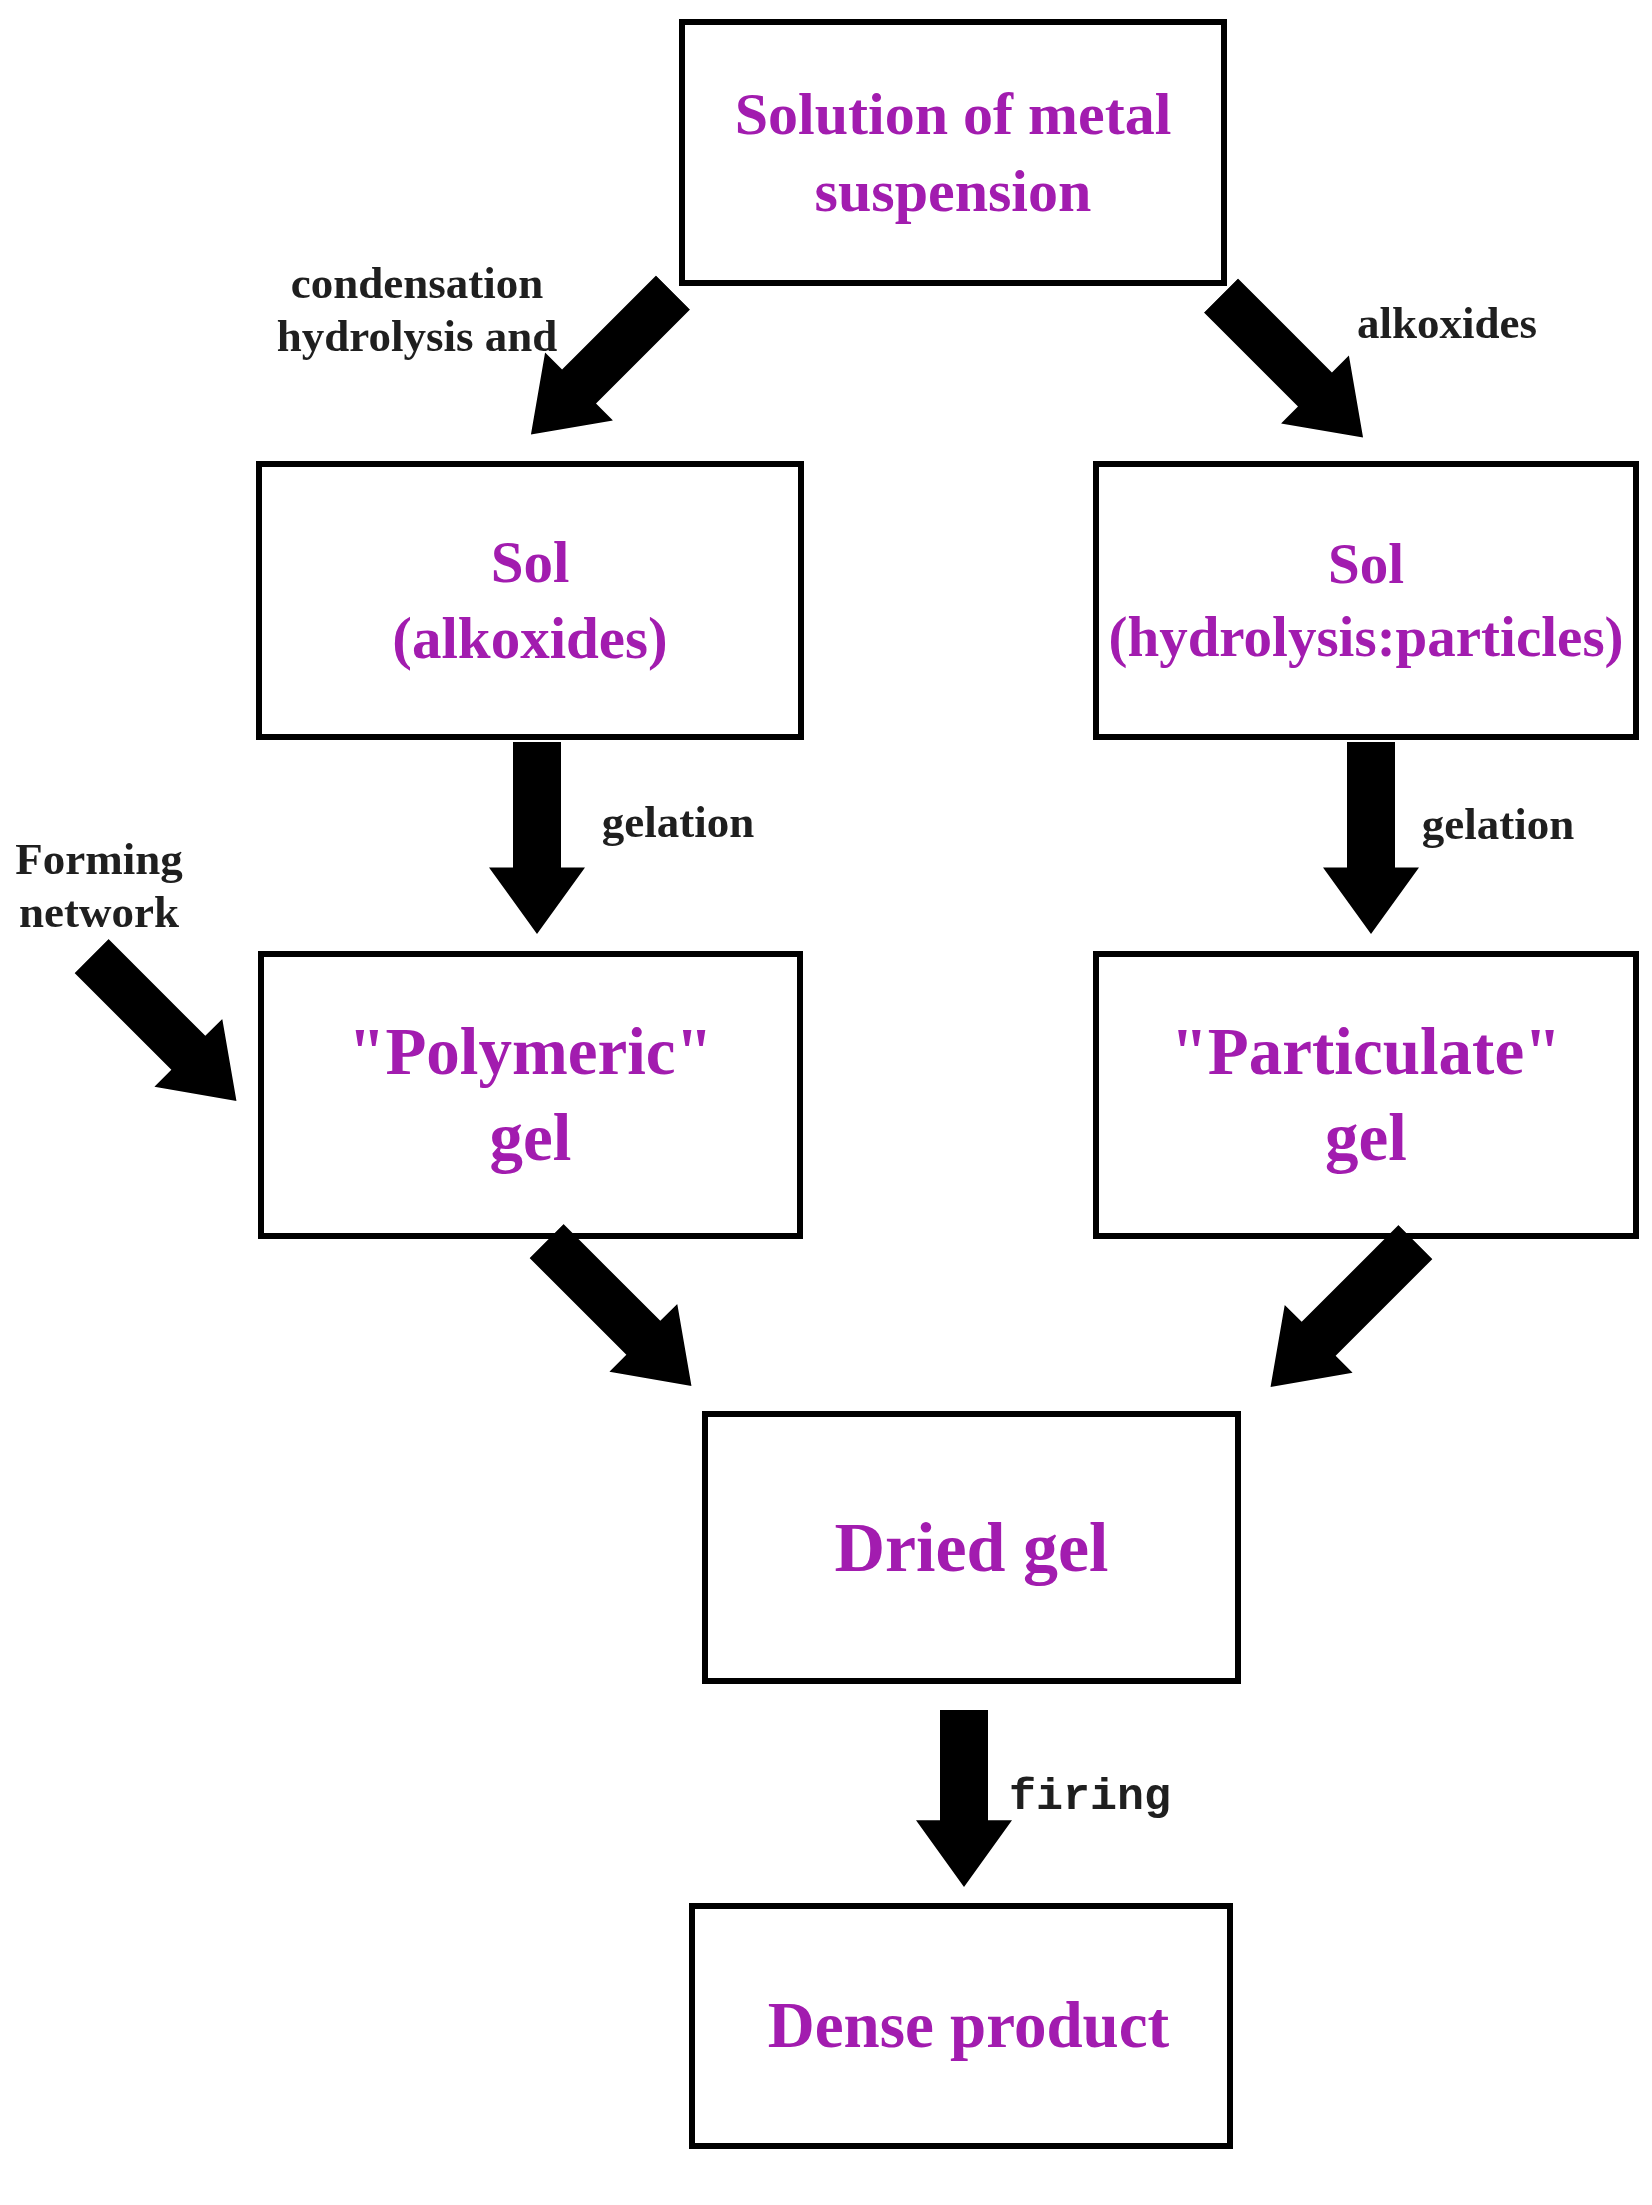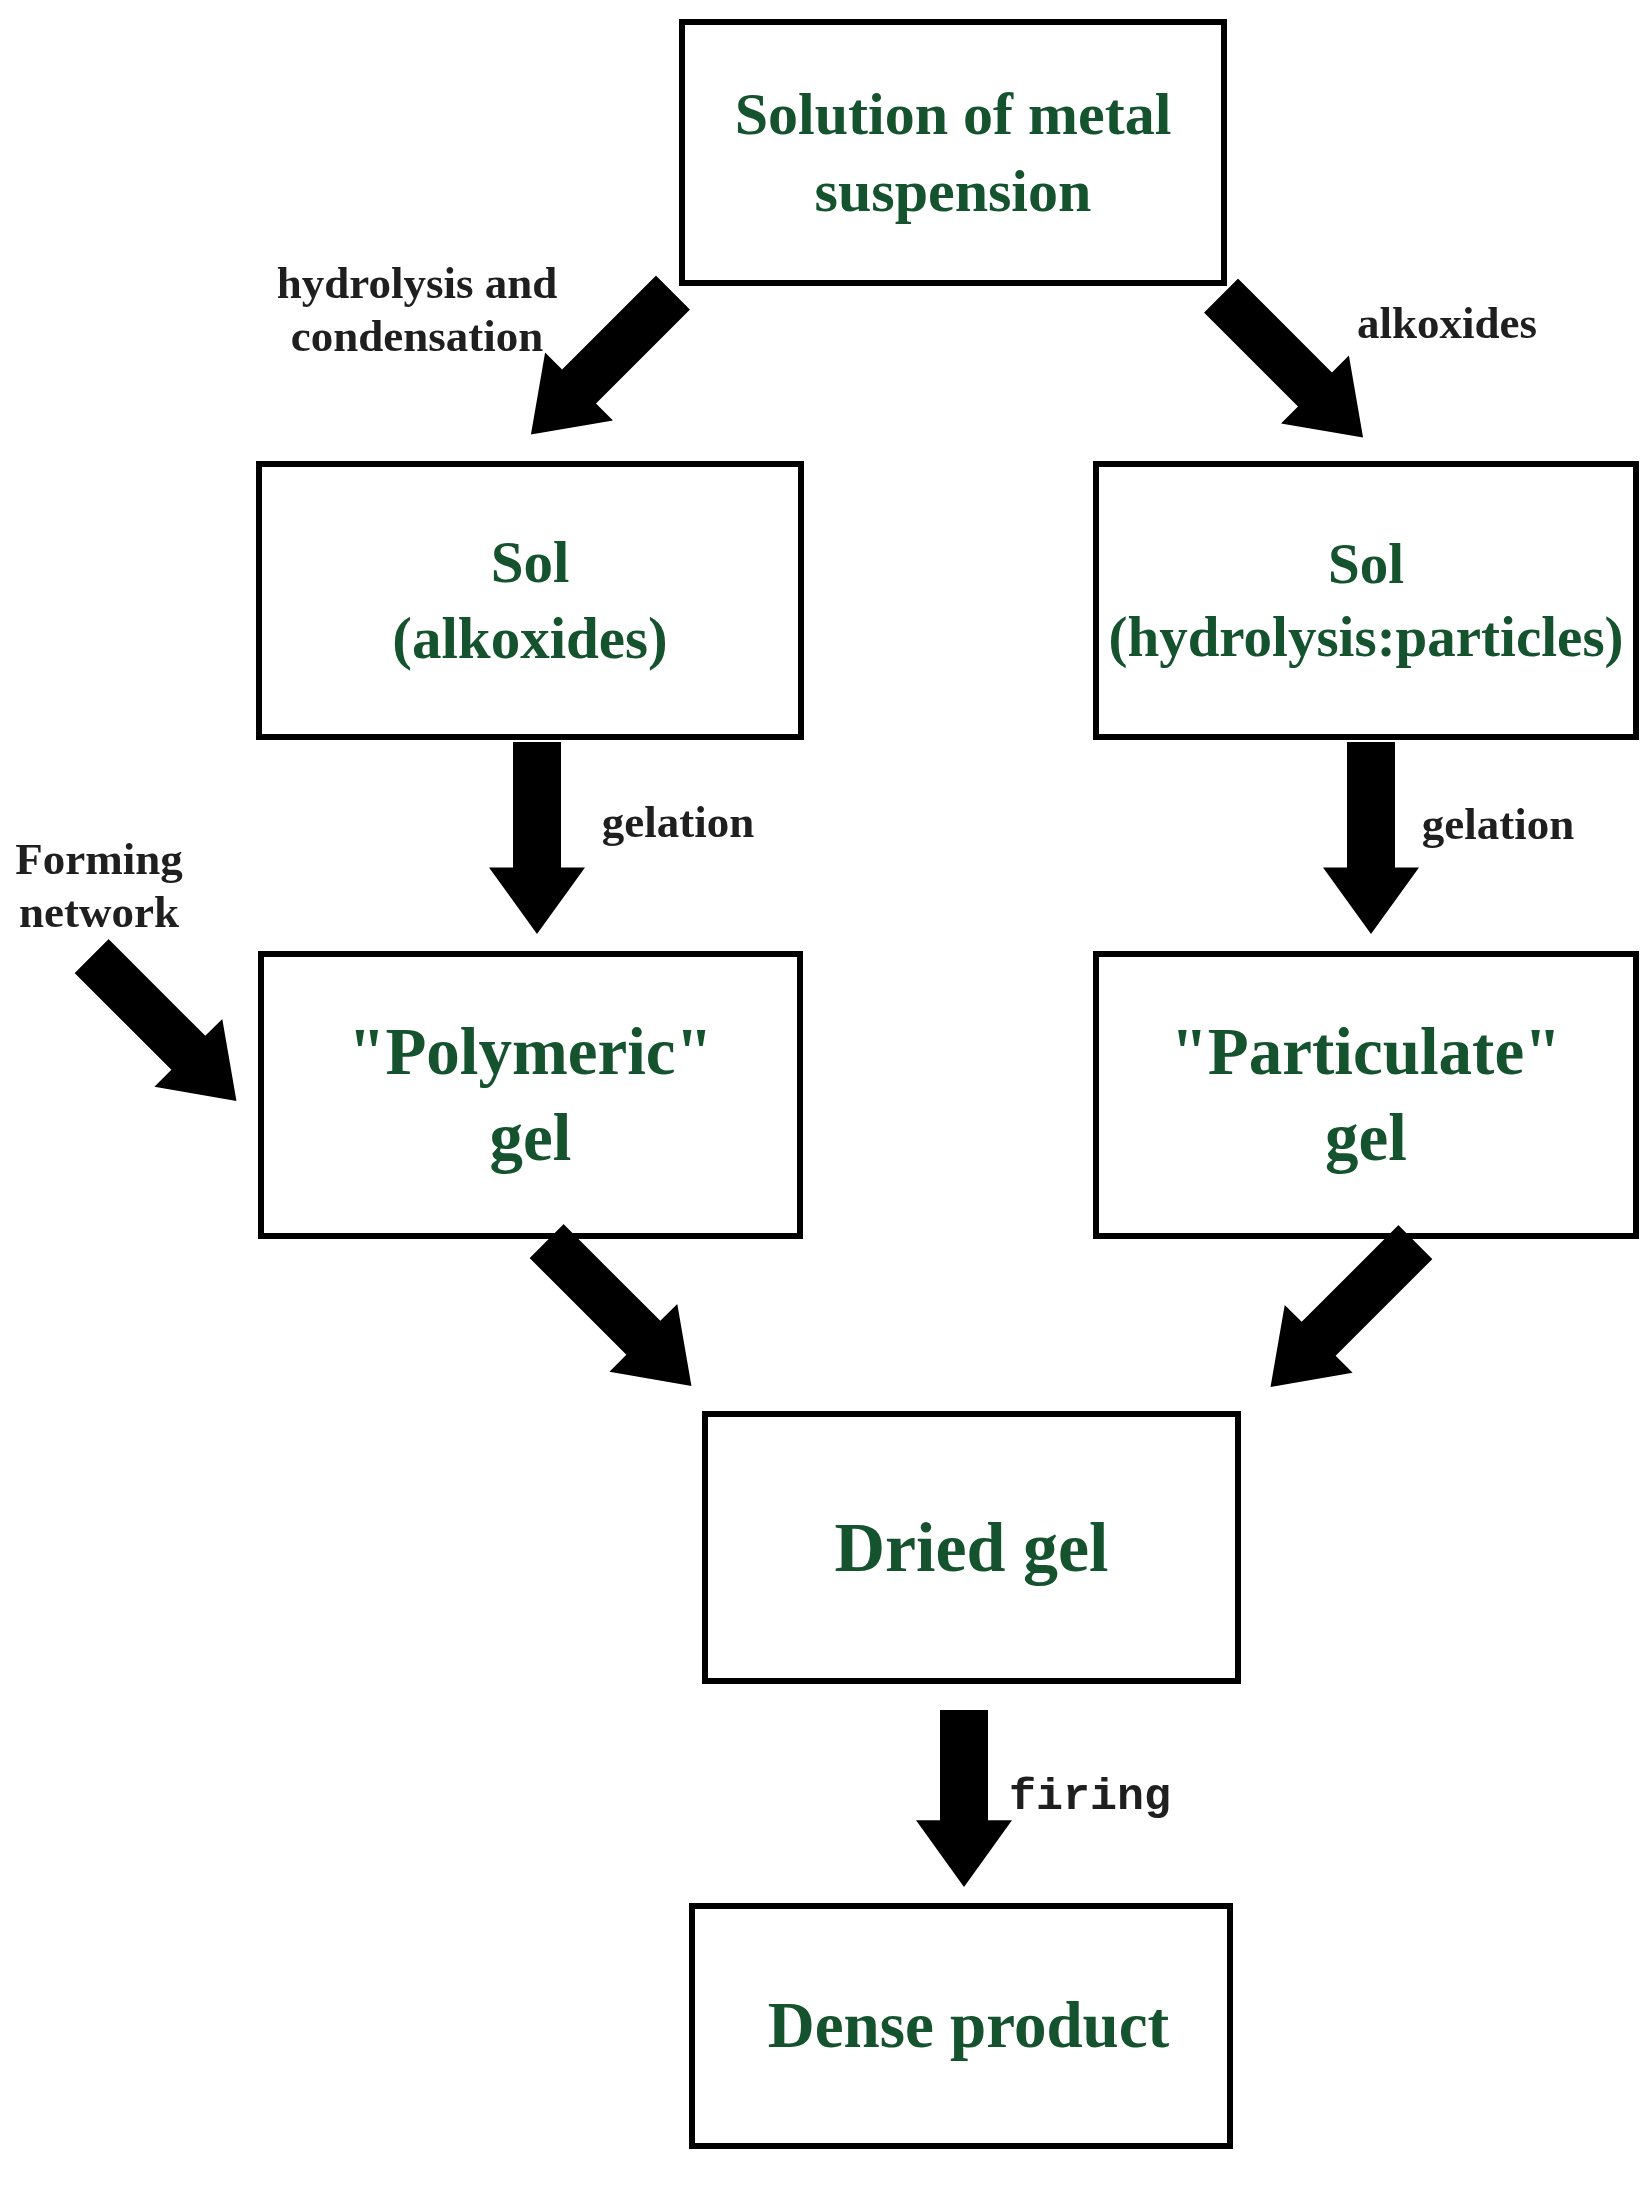--- a/index.html
+++ b/index.html
@@ -18,21 +18,21 @@
   .node {
     position: absolute;
     box-sizing: border-box;
     border: 6.2px solid #000000;
     background: #ffffff;
     display: flex;
     flex-direction: column;
     align-items: center;
     justify-content: center;
     text-align: center;
-    color: #14532d;
+    color: #a21caf;
     font-weight: 700;
     line-height: 1.28;
   }
   .lbl {
     position: absolute;
     width: 310px;
     text-align: center;
     color: #1f1f1f;
     font-weight: 700;
     font-size: 45px;
@@ -104,22 +104,22 @@
 
   <div class="node" id="dried-box">
     <div>Dried gel</div>
   </div>
 
   <div class="node" id="dense-box">
     <div>Dense product</div>
   </div>
 
   <div class="lbl" id="lbl-hydro-cond">
+    <div>condensation</div>
     <div>hydrolysis and</div>
-    <div>condensation</div>
   </div>
 
   <div class="lbl" id="lbl-hydrolysis">alkoxides</div>
 
   <div class="lbl" id="lbl-gelation-left">gelation</div>
 
   <div class="lbl" id="lbl-gelation-right">gelation</div>
 
   <div class="lbl" id="lbl-forming">
     <div>Forming</div>

